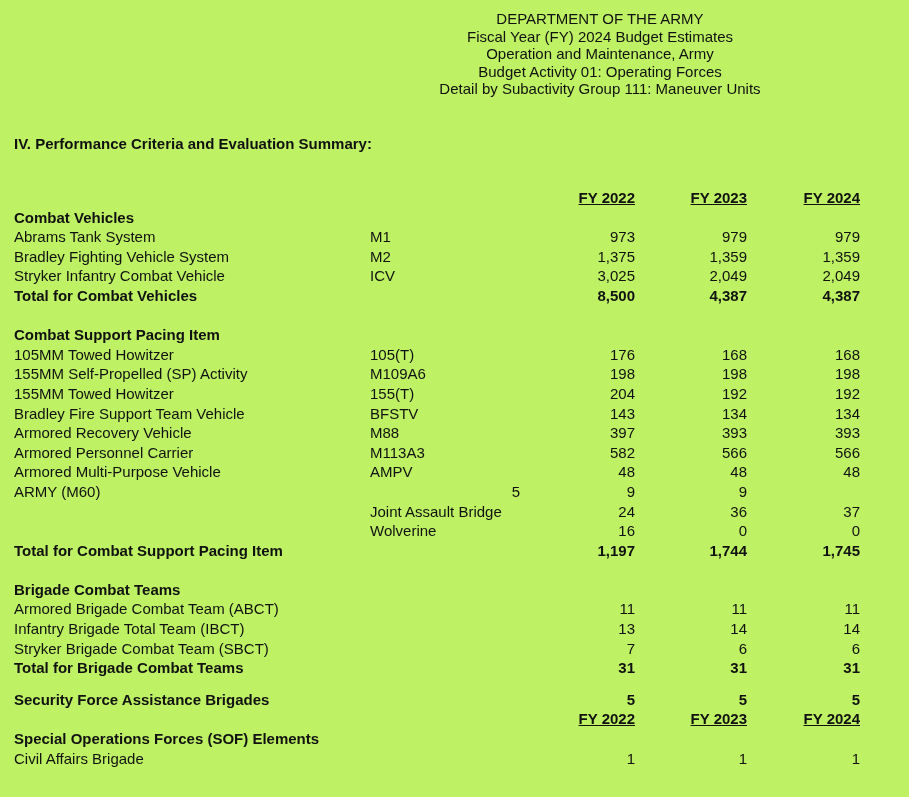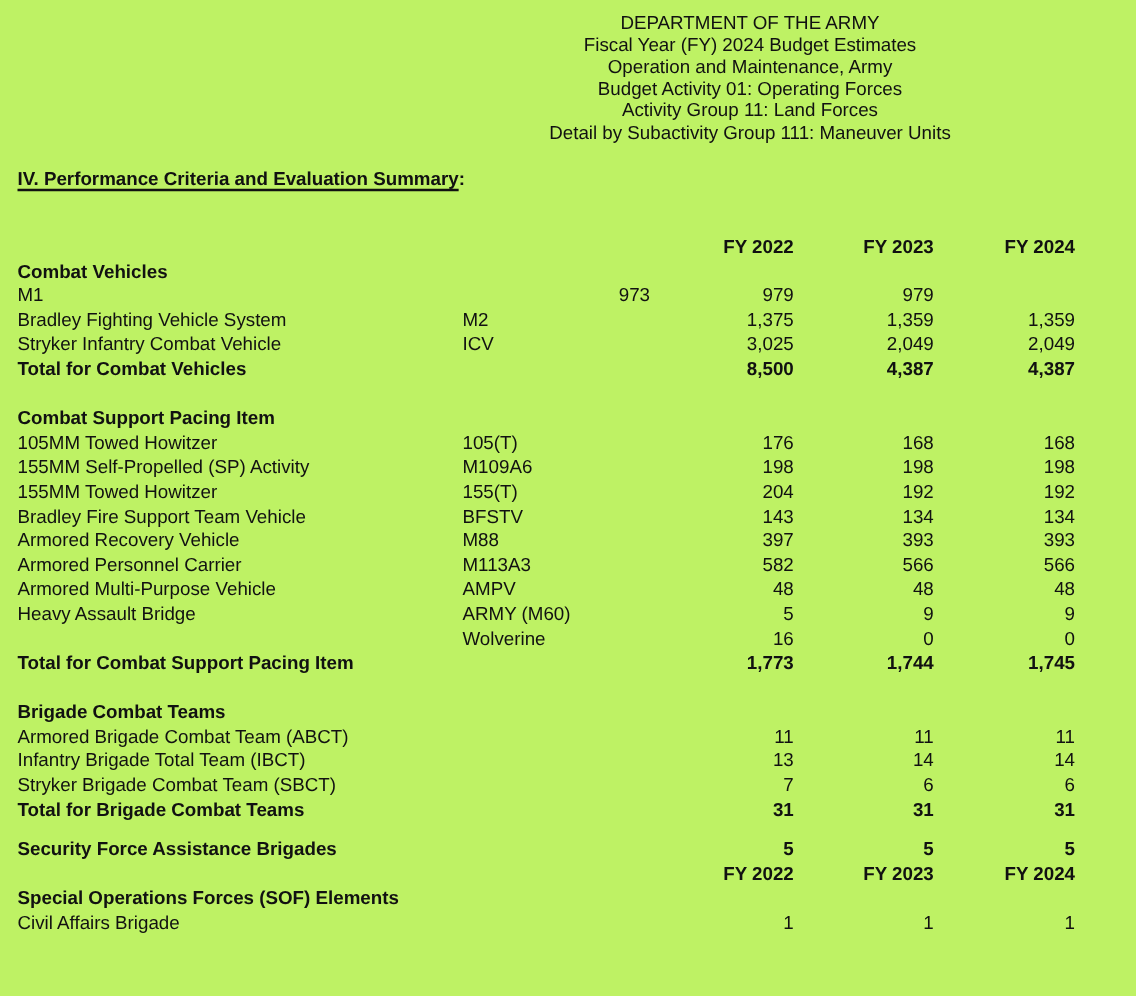--- a/index.html
+++ b/index.html
@@ -31,21 +31,20 @@
   }
   
   .section-title {
     position: absolute;
     top: 135px;
     left: 14px;
     font-weight: bold;
     white-space: nowrap;
   }
   .section-title .underlined {
-    text-decoration: underline;
     text-decoration-thickness: 1.5px;
     text-underline-offset: 3px;
   }
   
   .perf-table {
     position: absolute;
     top: 188px;
     left: 14px;
     width: 846px;
   }
@@ -55,38 +54,37 @@
     height: 19.6px;
     line-height: 19.6px;
   }
   .t-row .cell {
     white-space: nowrap;
     overflow: visible;
   }
   .c-val {
     text-align: right;
   }
-  .k-colheader .c-val { font-weight: bold; }
+  .k-colheader .c-val { font-weight: bold; text-decoration: underline; }
   .k-section .c-label { font-weight: bold; }
   .k-total .c-label,
   .k-total .c-val { font-weight: bold; }
   .k-spacer { height: 19.6px; }
   .k-spacer-small { height: 12px; }
 </style>
 </head>
 <body>
 
 <div class="page">
 
   <div class="doc-header" id="doc-header">
       <div class="hline">DEPARTMENT OF THE ARMY</div>
       <div class="hline">Fiscal Year (FY) 2024 Budget Estimates</div>
       <div class="hline">Operation and Maintenance, Army</div>
       <div class="hline">Budget Activity 01: Operating Forces</div>
-      <div class="hline">Activity Group 11: Land Forces</div>
       <div class="hline">Detail by Subactivity Group 111: Maneuver Units</div>
     </div>
 
   <div class="section-title">
     <span class="underlined">IV. Performance Criteria and Evaluation Summary</span><span>:</span>
   </div>
 
   <div class="perf-table" id="perf-table">
       <div class="t-row k-colheader">
         <div class="cell c-label"></div>
@@ -96,20 +94,21 @@
         <div class="cell c-val">FY 2024</div>
       </div>
       <div class="t-row k-section">
         <div class="cell c-label">Combat Vehicles</div>
         <div class="cell c-desig"></div>
         <div class="cell c-val"></div>
         <div class="cell c-val"></div>
         <div class="cell c-val"></div>
       </div>
       <div class="t-row k-item">
+        <div class="cell c-label">Abrams Tank System</div>
         <div class="cell c-desig">M1</div>
         <div class="cell c-val">973</div>
         <div class="cell c-val">979</div>
         <div class="cell c-val">979</div>
       </div>
       <div class="t-row k-item">
         <div class="cell c-label">Bradley Fighting Vehicle System</div>
         <div class="cell c-desig">M2</div>
         <div class="cell c-val">1,375</div>
         <div class="cell c-val">1,359</div>
@@ -180,37 +179,43 @@
         <div class="cell c-val">566</div>
       </div>
       <div class="t-row k-item">
         <div class="cell c-label">Armored Multi-Purpose Vehicle</div>
         <div class="cell c-desig">AMPV</div>
         <div class="cell c-val">48</div>
         <div class="cell c-val">48</div>
         <div class="cell c-val">48</div>
       </div>
       <div class="t-row k-item">
-        <div class="cell c-label">Heavy Assault Bridge</div>
         <div class="cell c-desig">ARMY (M60)</div>
         <div class="cell c-val">5</div>
         <div class="cell c-val">9</div>
         <div class="cell c-val">9</div>
+      </div>
+      <div class="t-row k-item">
+        <div class="cell c-label"></div>
+        <div class="cell c-desig">Joint Assault Bridge</div>
+        <div class="cell c-val">24</div>
+        <div class="cell c-val">36</div>
+        <div class="cell c-val">37</div>
       </div>
       <div class="t-row k-item">
         <div class="cell c-label"></div>
         <div class="cell c-desig">Wolverine</div>
         <div class="cell c-val">16</div>
         <div class="cell c-val">0</div>
         <div class="cell c-val">0</div>
       </div>
       <div class="t-row k-total">
         <div class="cell c-label">Total for Combat Support Pacing Item</div>
         <div class="cell c-desig"></div>
-        <div class="cell c-val">1,773</div>
+        <div class="cell c-val">1,197</div>
         <div class="cell c-val">1,744</div>
         <div class="cell c-val">1,745</div>
       </div>
       <div class="t-row k-spacer"></div>
       <div class="t-row k-section">
         <div class="cell c-label">Brigade Combat Teams</div>
         <div class="cell c-desig"></div>
         <div class="cell c-val"></div>
         <div class="cell c-val"></div>
         <div class="cell c-val"></div>

